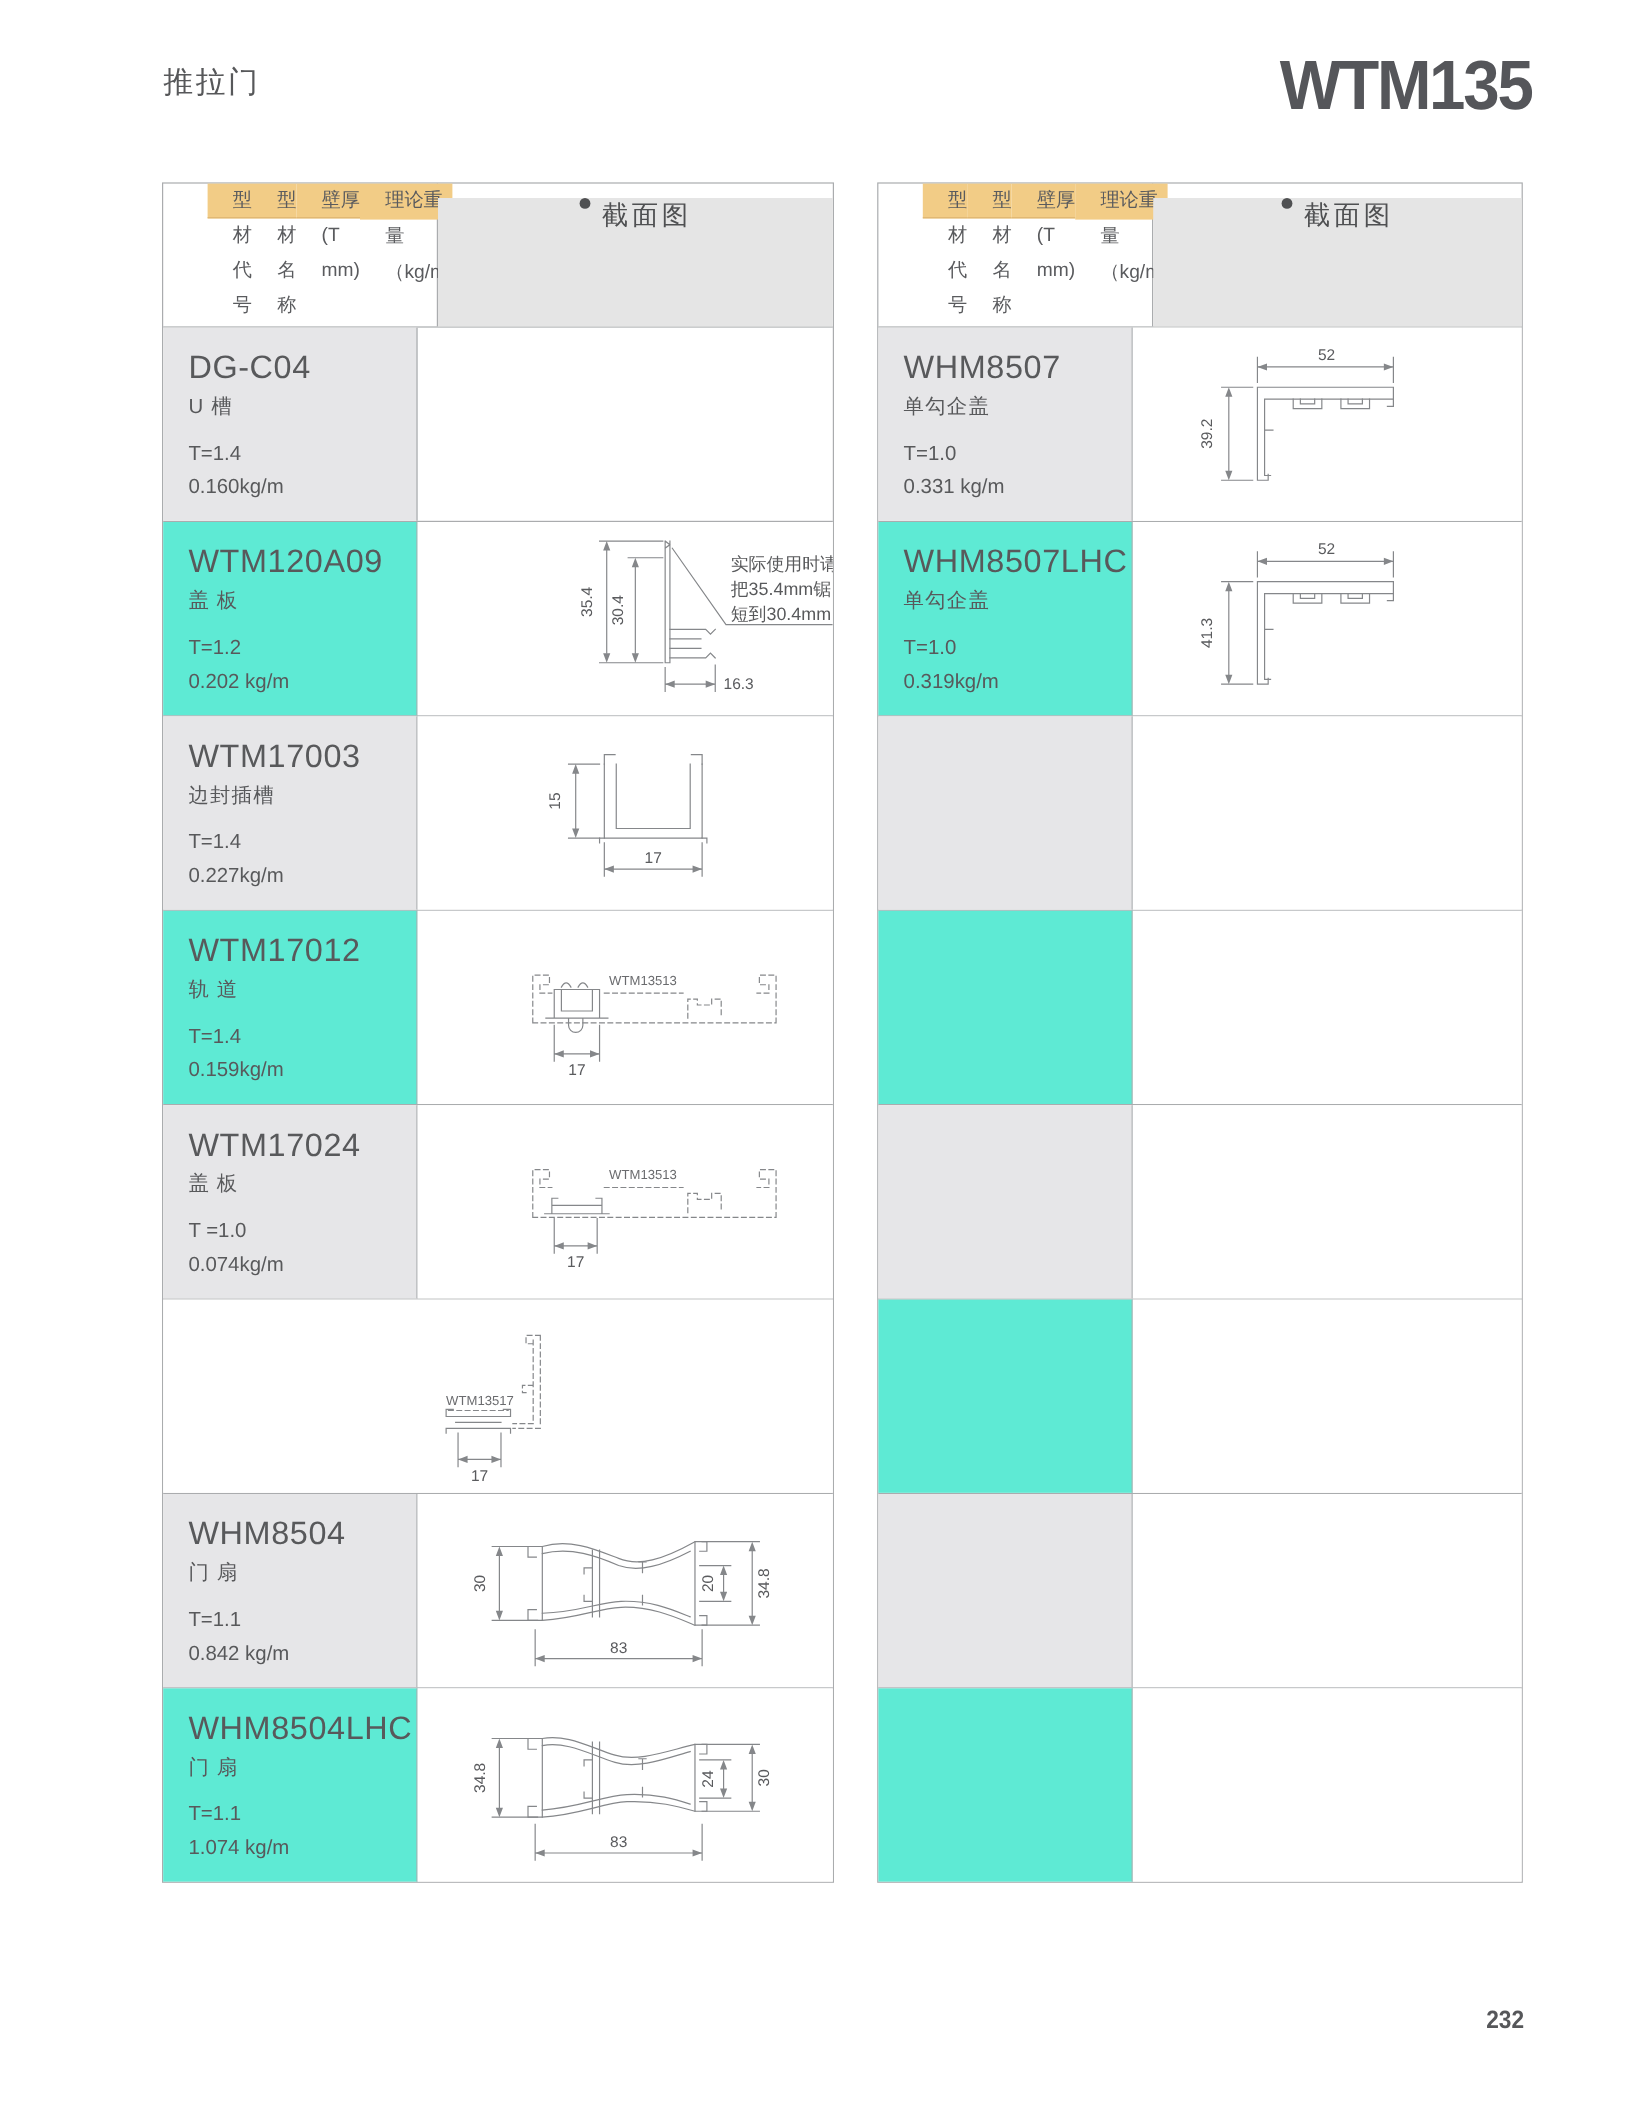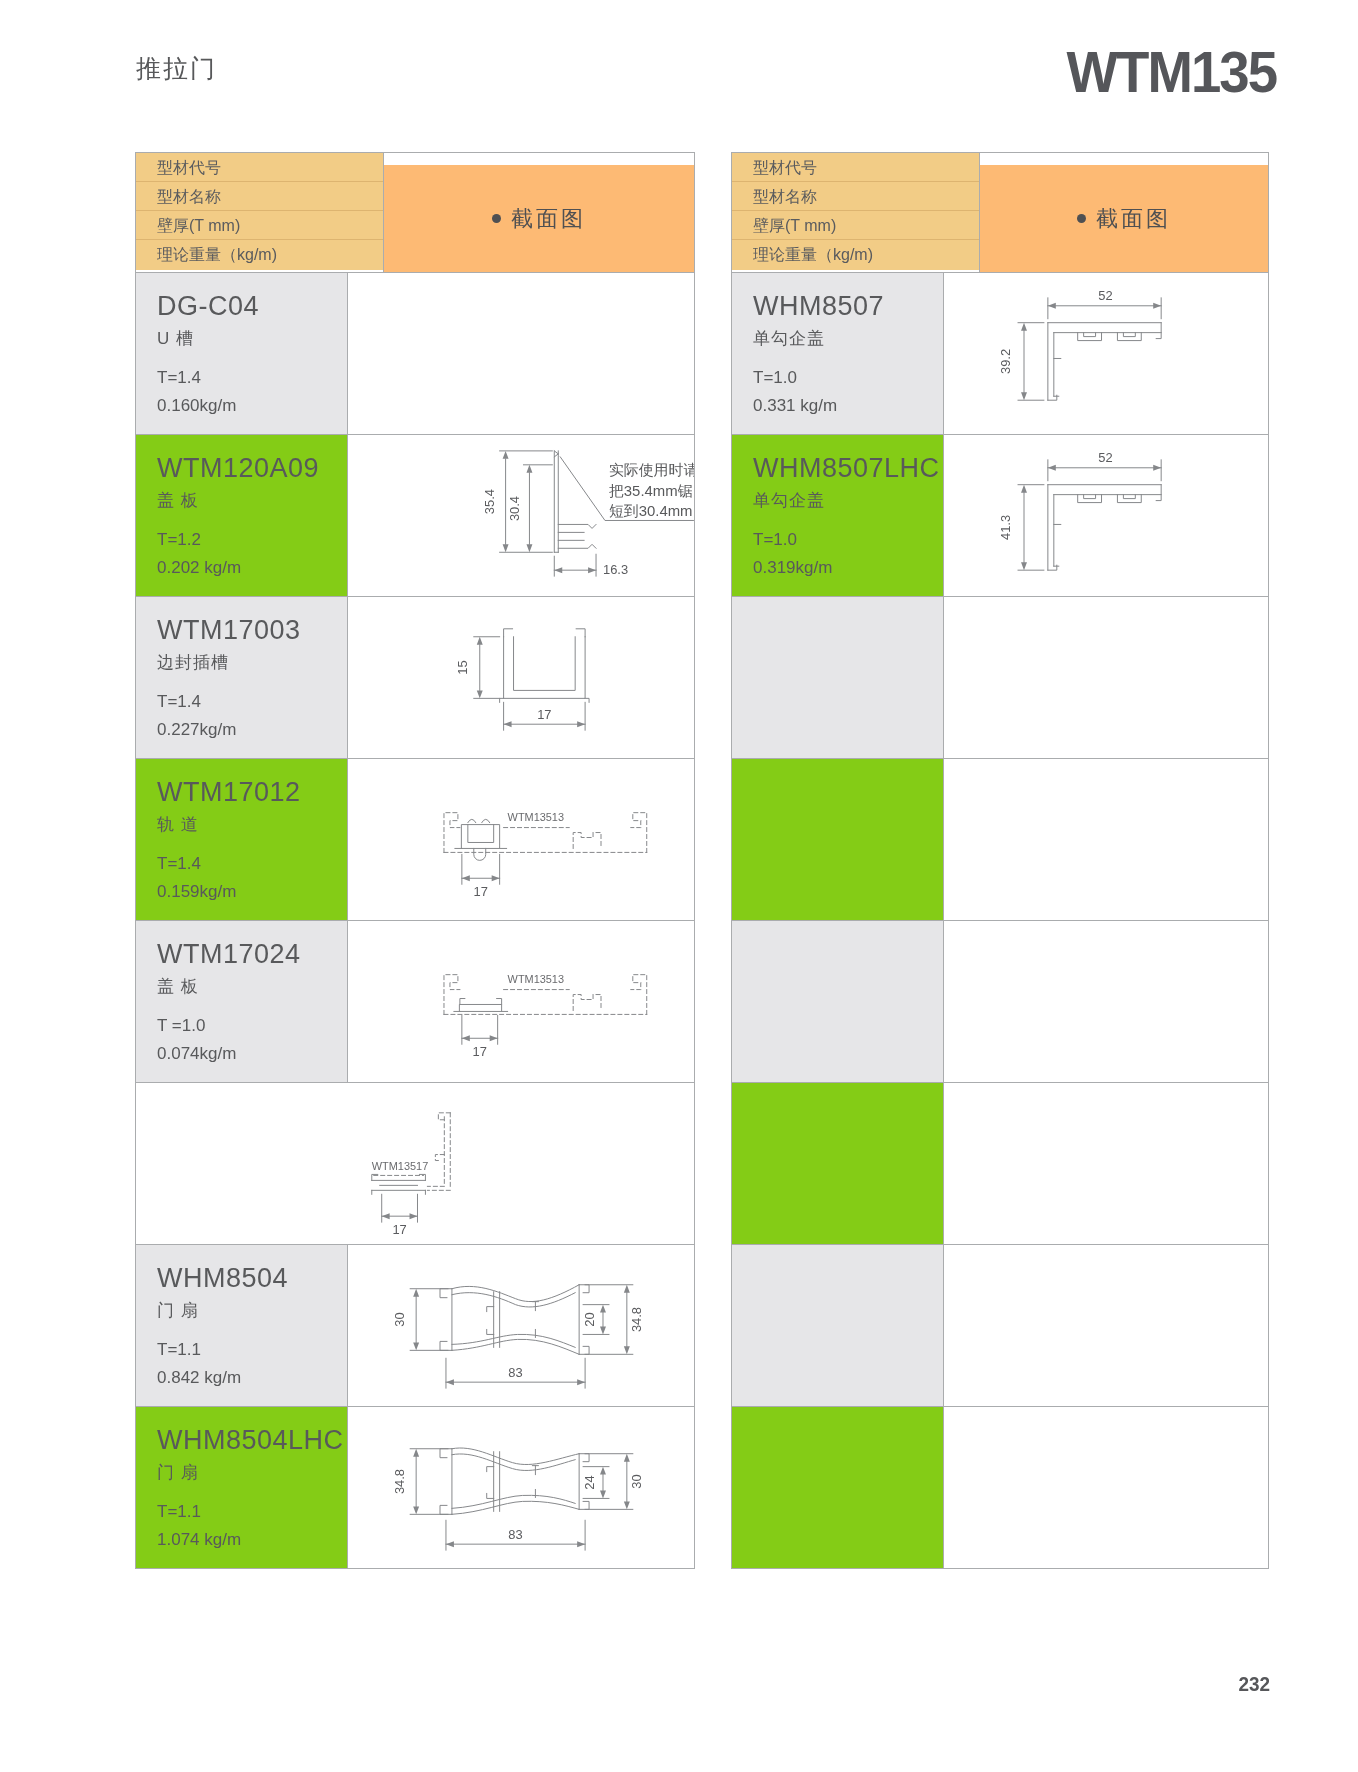--- a/index.html
+++ b/index.html
@@ -7,32 +7,32 @@
         font-family:"Liberation Sans","DejaVu Sans",sans-serif;color:#58595b;}
   .page-category{position:absolute;left:136px;top:52px;font-size:25px;letter-spacing:2px;color:#57585a;text-align:right;}
   .page-model{position:absolute;right:82px;top:38px;font-size:58px;font-weight:700;
               letter-spacing:-2px;color:#55565a;transform:scaleX(.94);transform-origin:right;}
   .page-number{position:absolute;right:88px;top:1672px;font-size:21px;font-weight:700;color:#56575a;transform:scaleX(.9);transform-origin:right;}
   .tables{position:absolute;left:135px;top:152px;display:flex;gap:36px;align-items:flex-start;}
   .table{border:1px solid #aaacae;box-sizing:border-box;}
   .t-left{width:560px;}
   .t-right{width:538px;}
   .thead{display:flex;height:119px;}
-  .thead-labels{width:248px;box-sizing:border-box;border-right:1px solid #aaacae;display:flex;flex-direction:column;}
+  .thead-labels{width:192px;box-sizing:border-box;border-right:1px solid #aaacae;display:flex;flex-direction:row;margin-left:37px;}
   .thead-labels > div{height:29px;line-height:29px;background:#f2cc86;padding-left:21px;
         font-size:16px;color:#5a5b5e;border-bottom:1px solid #ddb470;box-sizing:border-box;}
   .thead-labels > div:last-child{border-bottom:none;height:30px;line-height:30px;}
-  .thead-section{flex:1;background:#fdba74;display:flex;align-items:center;justify-content:center;gap:10px;margin-top:12px;}
+  .thead-section{flex:1;background:#e5e5e5;display:flex;justify-content:center;gap:10px;margin-top:12px;}
   .bullet{width:9px;height:9px;border-radius:50%;background:#4f5052;display:inline-block;}
   .section-title{font-size:22px;letter-spacing:3px;color:#4f5052;}
   .row{display:flex;height:162px;box-sizing:border-box;border-top:1px solid #aaacae;}
   .lbl{width:212px;box-sizing:border-box;border-right:1px solid #aaacae;
        padding:18px 16px 14px 21px;display:flex;flex-direction:column;justify-content:flex-end;}
   .row.gray .lbl{background:#e6e6e8;}
-  .row.gold .lbl{background:#84cc16;}
+  .row.gold .lbl{background:#5eead4;}
   .code{font-size:27px;letter-spacing:.5px;color:#58595b;margin-bottom:5px;white-space:nowrap;}
   .name{font-size:17px;letter-spacing:1px;color:#58595b;}
   .meta{margin-top:auto;font-size:17px;line-height:28px;color:#58595b;}
   .dia{flex:1;background:#fff;position:relative;}
   .dia svg{width:100%;height:100%;display:block;}
   .ln{stroke:#85878a;stroke-width:1;fill:none;stroke-linecap:square;}
   .dash{stroke-dasharray:4 3;}
   .ar{fill:#85878a;stroke:none;}
   .dt{font-size:13px;fill:#5a5b5e;font-family:"Liberation Sans","DejaVu Sans",sans-serif;}
   .ref{font-size:11px;fill:#6a6b6e;font-family:"Liberation Sans","DejaVu Sans",sans-serif;}

